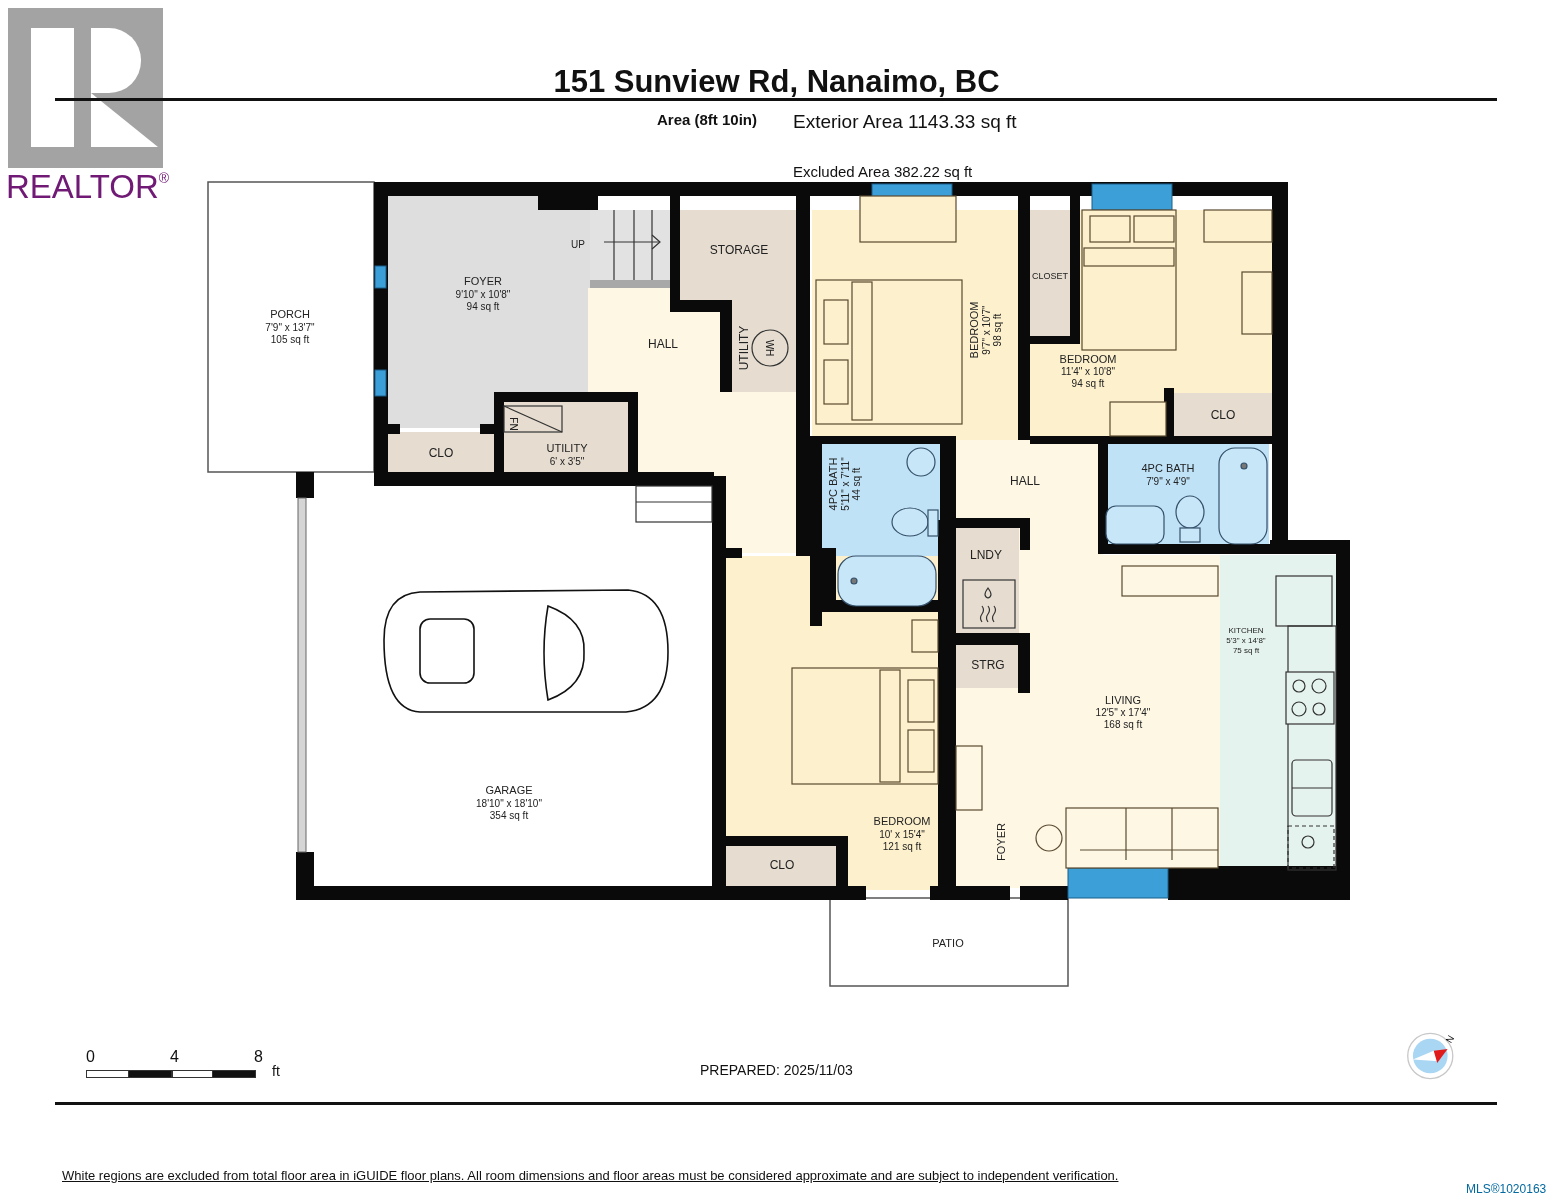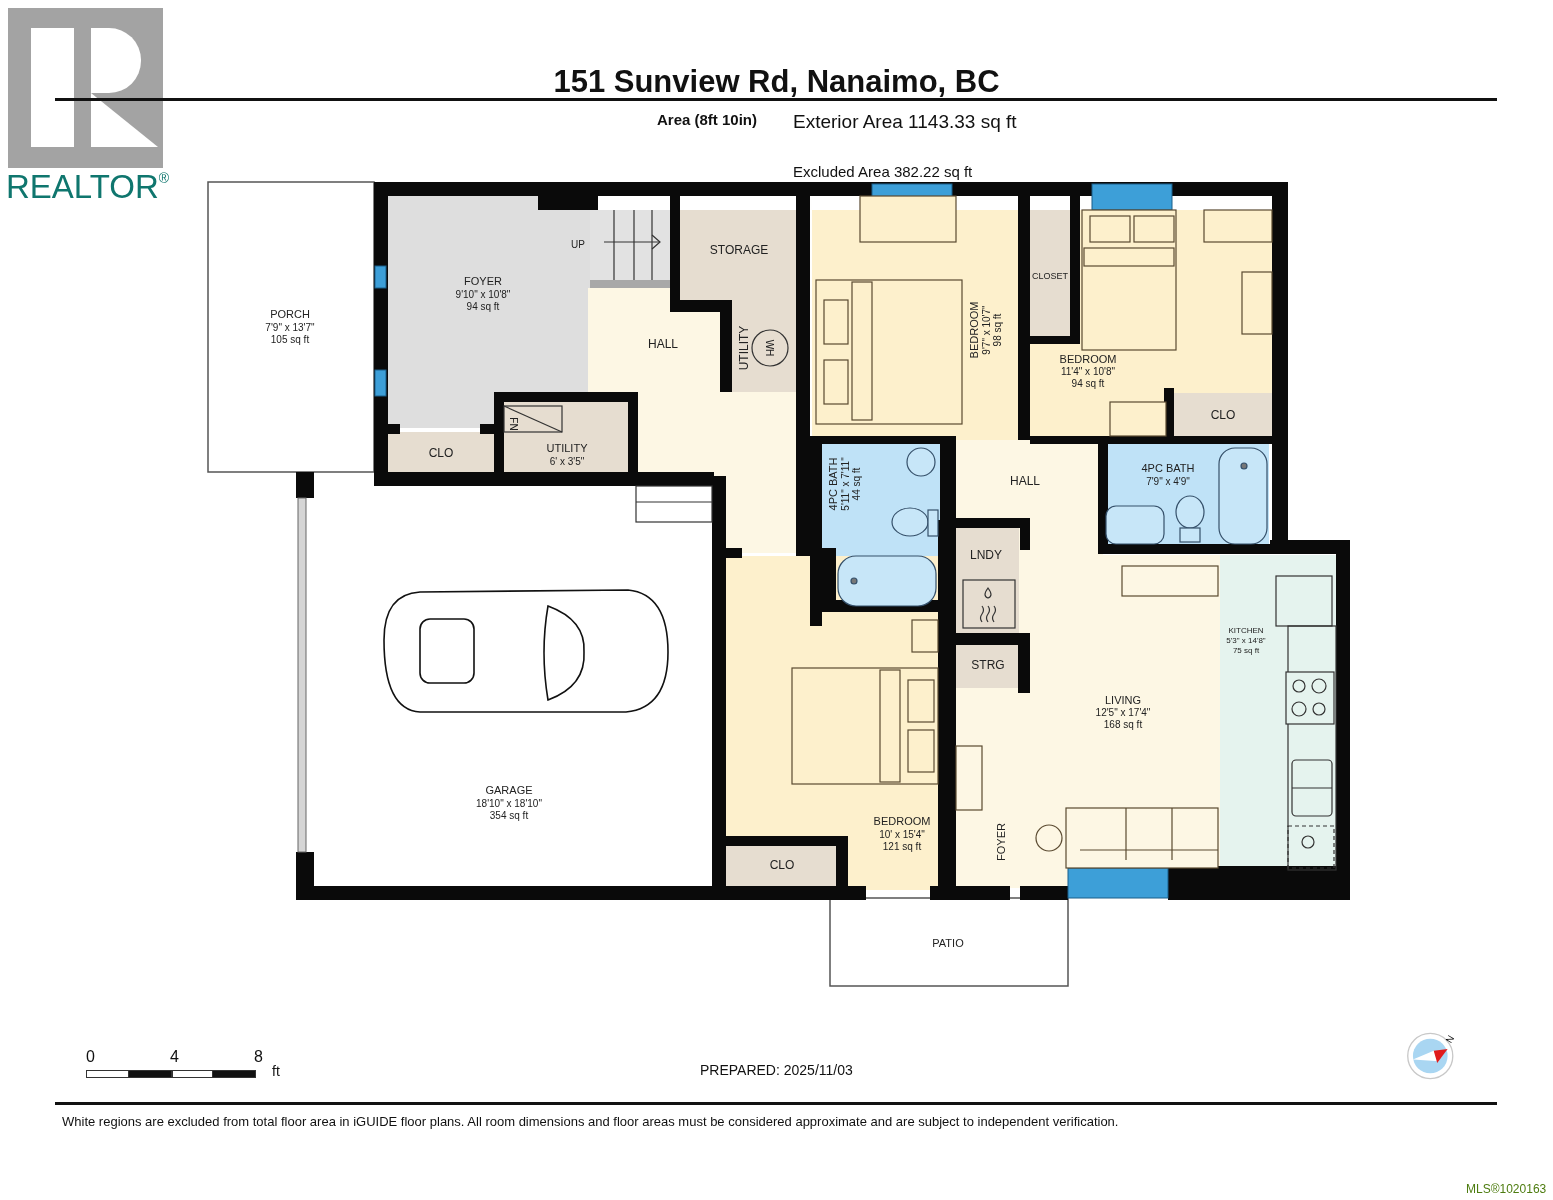--- a/index.html
+++ b/index.html
@@ -2,38 +2,38 @@
 <html><head>
 <meta charset="utf-8">
 <style>
   html, body { margin:0; padding:0; background:#ffffff; }
   body { width:1553px; height:1200px; position:relative; overflow:hidden; font-family:"Liberation Sans", sans-serif; color:#111; }
   .abs { position:absolute; }
   #logo { left:8px; top:8px; width:155px; height:160px; background:#a3a3a3; }
   #logo .bar1 { position:absolute; left:23px; top:20px; width:43px; height:119px; background:#fff; }
   #logo .bowl { position:absolute; left:83px; top:20px; width:50px; height:65px; background:#fff; border-radius:0 32px 32px 0; }
   #logo .leg { position:absolute; left:83px; top:85px; width:0; height:0; border-left:67px solid #fff; border-top:54px solid transparent; }
-  #logo-text { left:6px; top:168px; font-size:33px; color:#0f766e; letter-spacing:0px; font-family:"Liberation Sans", sans-serif; }
+  #logo-text { left:6px; top:168px; font-size:33px; color:#701a75; letter-spacing:0px; font-family:"Liberation Sans", sans-serif; }
   #logo-text sup { font-size:14px; vertical-align:top; position:relative; top:2px; }
   #title { left:0; width:1553px; top:56px; text-align:center; font-weight:bold; font-size:31px;margin-top:8px; }
   #title-rule { left:55px; top:98px; width:1442px; height:3px; background:#111; }
   #level-label { left:657px; top:111px; font-size:15px; font-weight:bold; }
   #ext-area { left:793px; top:111px; font-size:19px; }
   #exc-area { left:793px; top:136px; font-size:15px;margin-top:27px; }
   #plan { left:0; top:0; }
   .lbl { font-family:"Liberation Sans", sans-serif; fill:#222; text-anchor:middle; }
   #scale { left:86px; top:1048px; }
   #scale .nums span { position:absolute; top:0; font-size:16px; }
   #scale .bar { position:absolute; top:22px; height:6px; border:1px solid #333; }
   #scale-unit { left:272px; top:1063px; font-size:14px; }
   #prepared { left:700px; top:1062px; font-size:14px; }
   #compass { left:1406px; top:1030px; width:52px; height:52px; }
   #bottom-rule { left:55px; top:1102px; width:1442px; height:3px; background:#111; }
-  #disclaimer { left:62px; top:1114px; font-size:13px; }
-  #mls { left:1466px; top:1182px; font-size:12px; color:#4d7c0f; }
+  #disclaimer { left:62px; top:1168px; font-size:13px;text-decoration:underline; }
+  #mls { left:1466px; top:1182px; font-size:12px; color:#0369a1; }
 </style>
 </head>
 <body>
 
 <div id="logo" class="abs">
   <div class="bar1"></div>
     <div class="bowl"></div>
     <div class="leg"></div>
 </div>
 <div id="logo-text" class="abs"><span>REALTOR</span><sup>®</sup></div>

